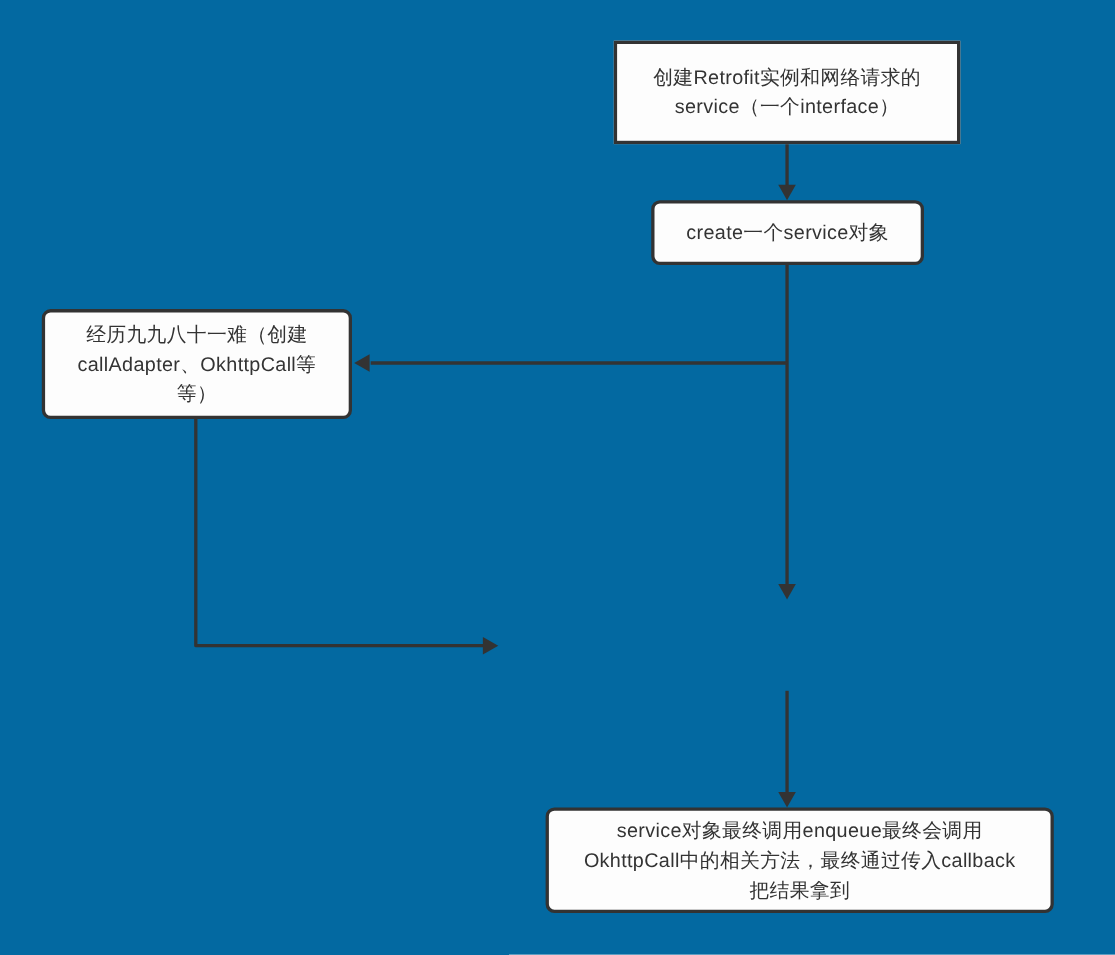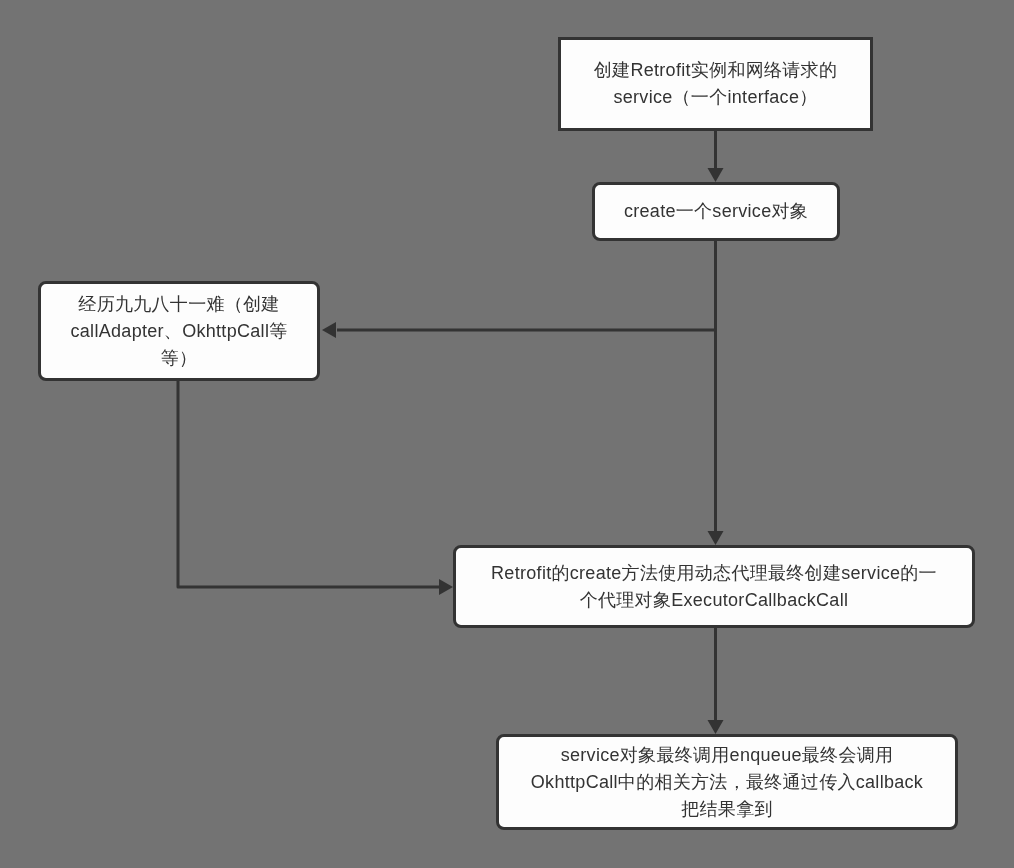--- a/index.html
+++ b/index.html
@@ -5,21 +5,21 @@
   html, body {
     margin: 0;
     padding: 0;
     background: #f5f5f5;
     font-family: "Liberation Sans", "DejaVu Sans", sans-serif;
   }
   .canvas {
     position: relative;
     width: 1014px;
     height: 868px;
-    background: #737373;
+    background: #0369a1;
     overflow: hidden;
   }
   svg.connectors {
     position: absolute;
     left: 0;
     top: 0;
     width: 1014px;
     height: 868px;
     pointer-events: none;
   }
@@ -100,24 +100,20 @@
   <div class="node rounded" id="node-2">
     <span class="label">经历九九八十一难（创建
 callAdapter、OkhttpCall等
 等）</span>
   </div>
 
   <div class="node rounded" id="node-1">
     <span class="label">create一个service对象</span>
   </div>
 
-  <div class="node rounded" id="node-3">
-    <span class="label">Retrofit的create方法使用动态代理最终创建service的一
-个代理对象ExecutorCallbackCall</span>
-  </div>
 
   <div class="node rounded" id="node-4">
     <span class="label">service对象最终调用enqueue最终会调用
 OkhttpCall中的相关方法，最终通过传入callback
 把结果拿到</span>
   </div>
 
 </div>
 
 </body></html>

